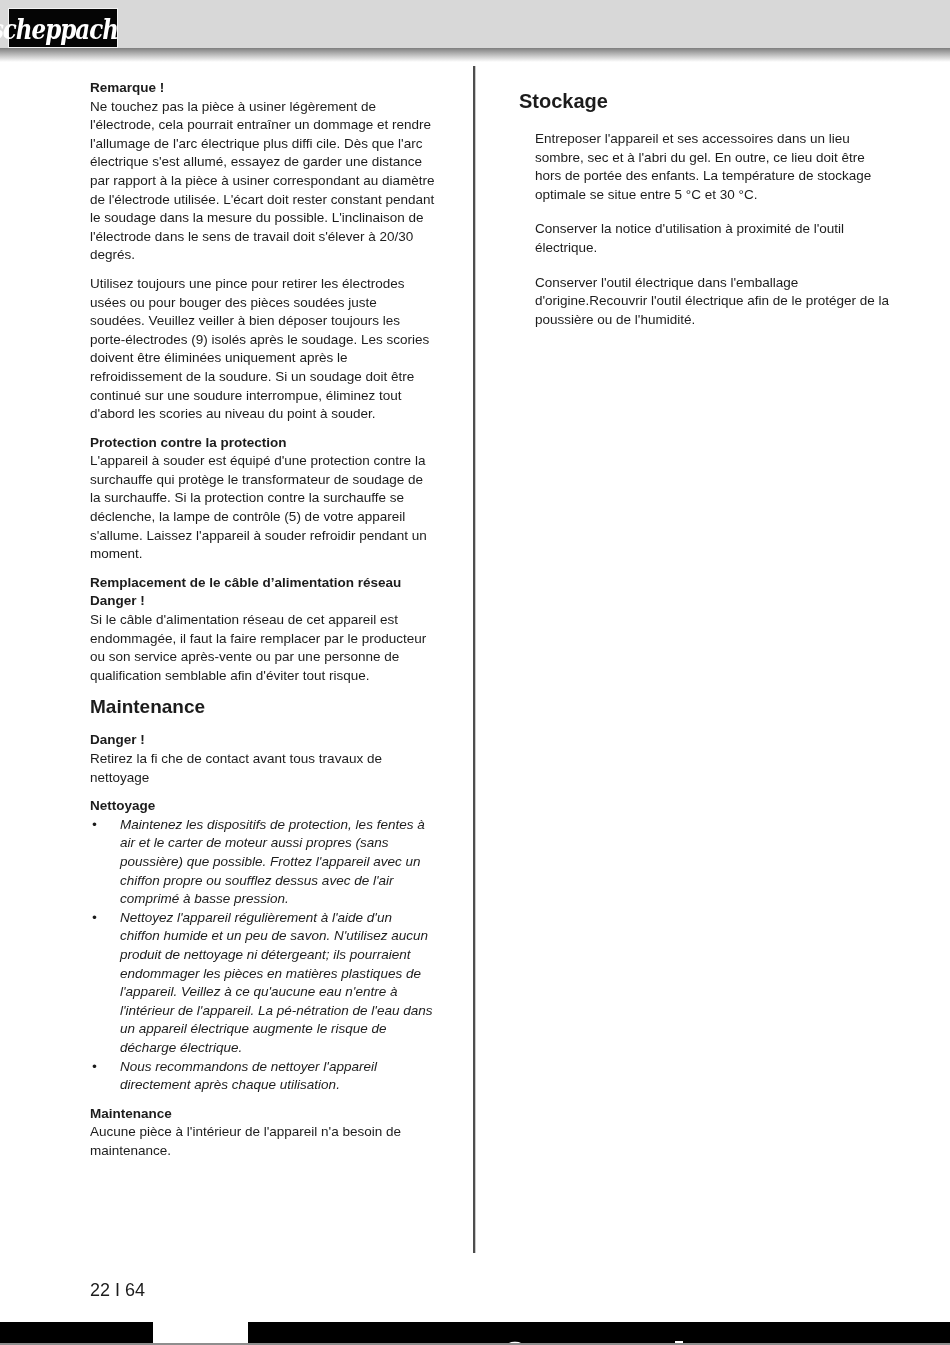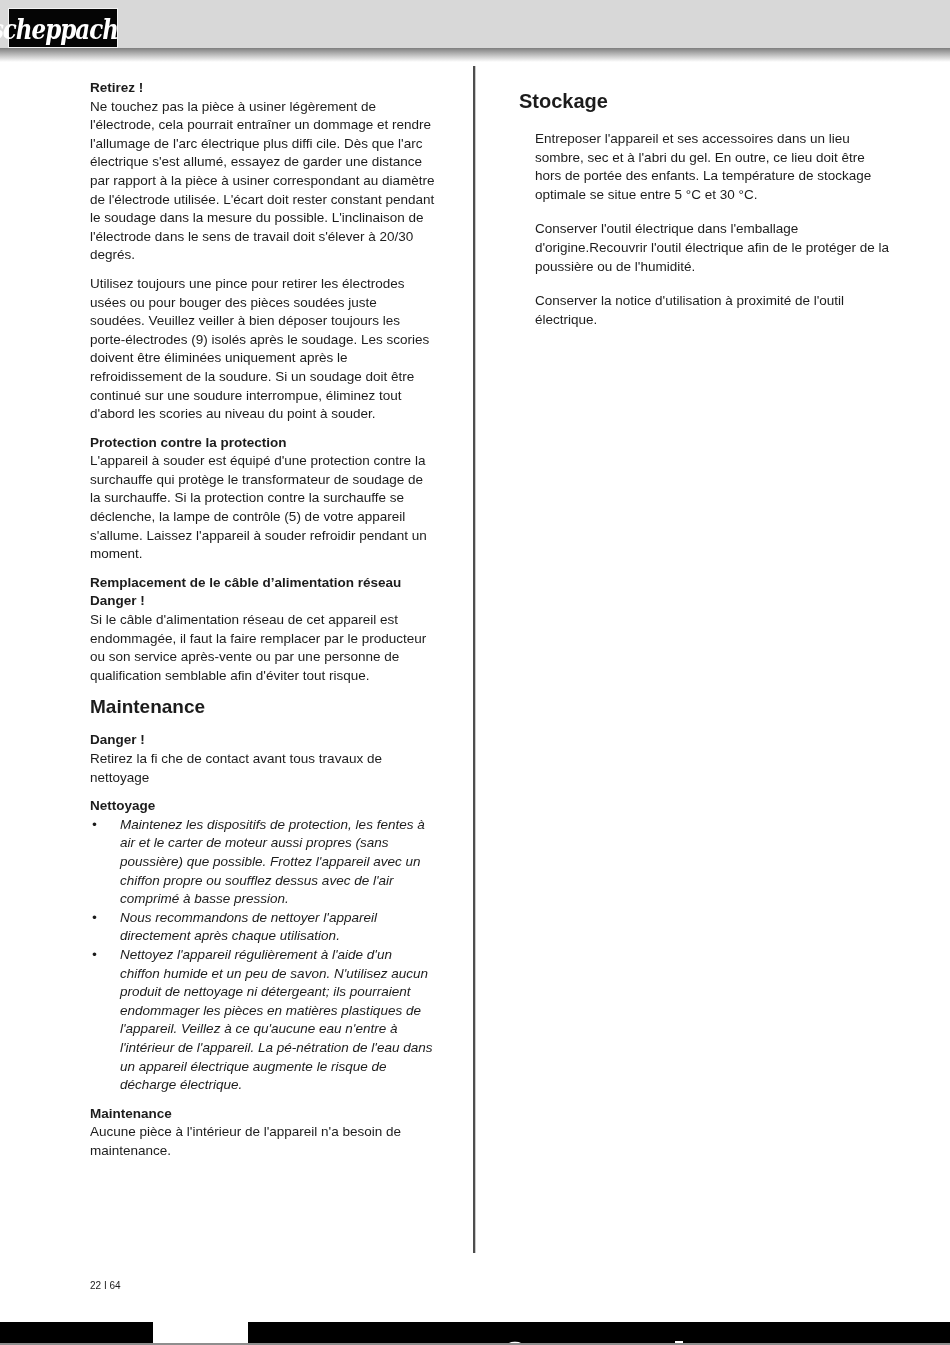--- a/index.html
+++ b/index.html
@@ -24,21 +24,21 @@
   .body-text{font-size:13.5px;line-height:18.6px;}
   .block{margin:0 0 10px 0;}
   .bold{font-weight:bold;}
   .big-head{font-size:19px;line-height:24px;font-weight:bold;margin:2px 0 12px 0;}
   .sec-head{font-size:20px;line-height:22px;font-weight:bold;margin:0 0 18px 0;}
   ul.dash{list-style:none;margin:0;padding:0;}
   ul.dash li{position:relative;padding-left:30px;font-style:italic;}
   ul.dash li::before{content:"\2022";position:absolute;left:2px;top:0;}
   .stock-line{margin:16px;}
   
-  .page-number{position:absolute;left:90px;top:1280px;font-size:10px;}
+  .page-number{position:absolute;left:90px;top:1280px;font-size:18px;}
   .footer-bar{position:absolute;left:0;top:1322px;width:950px;height:21px;background:#000000;}
   .footer-gap{position:absolute;left:153px;top:0;width:95px;height:21px;background:#ffffff;}
   .footer-content{position:absolute;left:437px;top:0;height:33px;display:flex;align-items:flex-end;
     gap:20px;color:#ffffff;font-size:13px;font-weight:bold;white-space:nowrap;}
   .footer-content .grp{display:flex;align-items:center;gap:5px;}
   .phone-glyph{font-size:14px;font-weight:normal;}
   .fax-svg{display:block;}
   .bottom-line{position:absolute;left:0;top:1343px;width:950px;height:2px;background:#8e8e8e;}
 </style>
 </head>
@@ -48,21 +48,21 @@
 <div class="header-shadow"></div>
 <div class="logo-box">
   <span class="logo-text">scheppach</span>
 </div>
 
 <div class="divider"></div>
 
 <div class="col-left body-text">
 
   <div class="block">
-    <div class="bold">Retirez !</div>
+    <div class="bold">Remarque !</div>
     <div>Ne touchez pas la pièce à usiner légèrement de l'électrode, cela pourrait entraîner un dommage et rendre l'allumage de l'arc électrique plus diffi cile. Dès que l'arc électrique s'est allumé, essayez de garder une distance par rapport à la pièce à usiner correspondant au diamètre de l'électrode utilisée. L'écart doit rester constant pendant le soudage dans la mesure du possible. L'inclinaison de l'électrode dans le sens de travail doit s'élever à 20/30 degrés.</div>
   </div>
 
   <div class="block">
     <div>Utilisez toujours une pince pour retirer les électrodes usées ou pour bouger des pièces soudées juste soudées. Veuillez veiller à bien déposer toujours les porte-électrodes (9) isolés après le soudage. Les scories doivent être éliminées uniquement après le refroidissement de la soudure. Si un soudage doit être continué sur une soudure interrompue, éliminez tout d'abord les scories au niveau du point à souder.</div>
   </div>
 
   <div class="block">
     <div class="bold">Protection contre la protection</div>
     <div>L'appareil à souder est équipé d'une protection contre la surchauffe qui protège le transformateur de soudage de la surchauffe. Si la protection contre la surchauffe se déclenche, la lampe de contrôle (5) de votre appareil s'allume. Laissez l'appareil à souder refroidir pendant un moment.</div>
@@ -78,37 +78,37 @@
 
   <div class="block">
     <div class="bold">Danger !</div>
     <div>Retirez la fi che de contact avant tous travaux de nettoyage</div>
   </div>
 
   <div class="block">
     <div class="bold">Nettoyage</div>
     <ul class="dash">
       <li>Maintenez les dispositifs de protection, les fentes à air et le carter de moteur aussi propres (sans poussière) que possible. Frottez l'appareil avec un chiffon propre ou soufflez dessus avec de l'air comprimé à basse pression.</li>
+      <li>Nettoyez l'appareil régulièrement à l'aide d'un chiffon humide et un peu de savon. N'utilisez aucun produit de nettoyage ni détergeant; ils pourraient endommager les pièces en matières plastiques de l'appareil. Veillez à ce qu'aucune eau n'entre à l'intérieur de l'appareil. La pé-nétration de l'eau dans un appareil électrique augmente le risque de décharge électrique.</li>
       <li>Nous recommandons de nettoyer l'appareil directement après chaque utilisation.</li>
-      <li>Nettoyez l'appareil régulièrement à l'aide d'un chiffon humide et un peu de savon. N'utilisez aucun produit de nettoyage ni détergeant; ils pourraient endommager les pièces en matières plastiques de l'appareil. Veillez à ce qu'aucune eau n'entre à l'intérieur de l'appareil. La pé-nétration de l'eau dans un appareil électrique augmente le risque de décharge électrique.</li>
     </ul>
   </div>
 
   <div class="block">
     <div class="bold">Maintenance</div>
     <div>Aucune pièce à l'intérieur de l'appareil n'a besoin de maintenance.</div>
   </div>
 
 </div>
 
 <div class="col-right body-text">
   <div class="sec-head">Stockage</div>
   <p class="stock-line">Entreposer l'appareil et ses accessoires dans un lieu sombre, sec et à l'abri du gel. En outre, ce lieu doit être hors de portée des enfants. La température de stockage optimale se situe entre 5 °C et 30 °C.</p>
+  <p class="stock-line">Conserver la notice d'utilisation à proximité de l'outil électrique.</p>
   <p class="stock-line">Conserver l'outil électrique dans l'emballage d'origine.Recouvrir l'outil électrique afin de le protéger de la poussière ou de l'humidité.</p>
-  <p class="stock-line">Conserver la notice d'utilisation à proximité de l'outil électrique.</p>
 </div>
 
 <div class="page-number">22 I 64</div>
 
 <div class="footer-bar">
   <div class="footer-gap"></div>
   <div class="footer-content">
     <span>ıch.com</span>
     <span class="grp">
       <span class="phone-glyph">☎</span>

